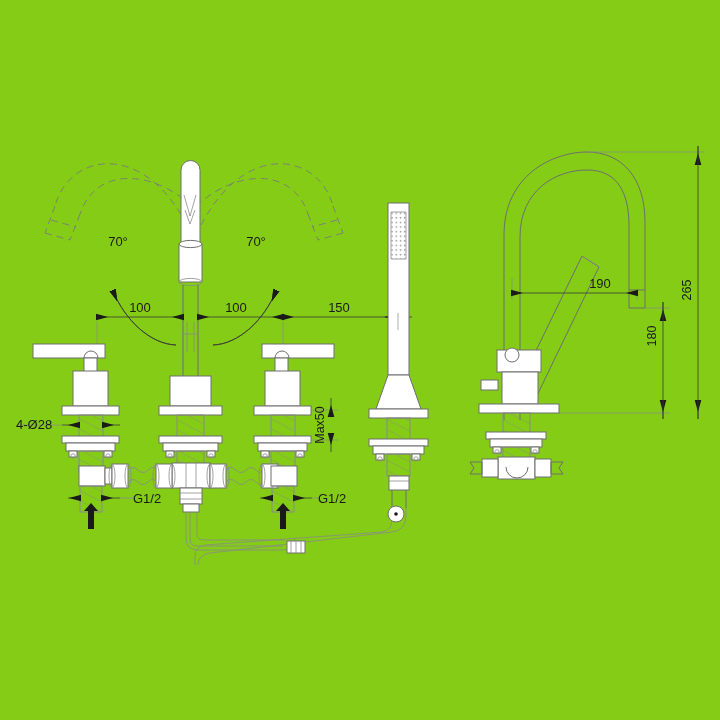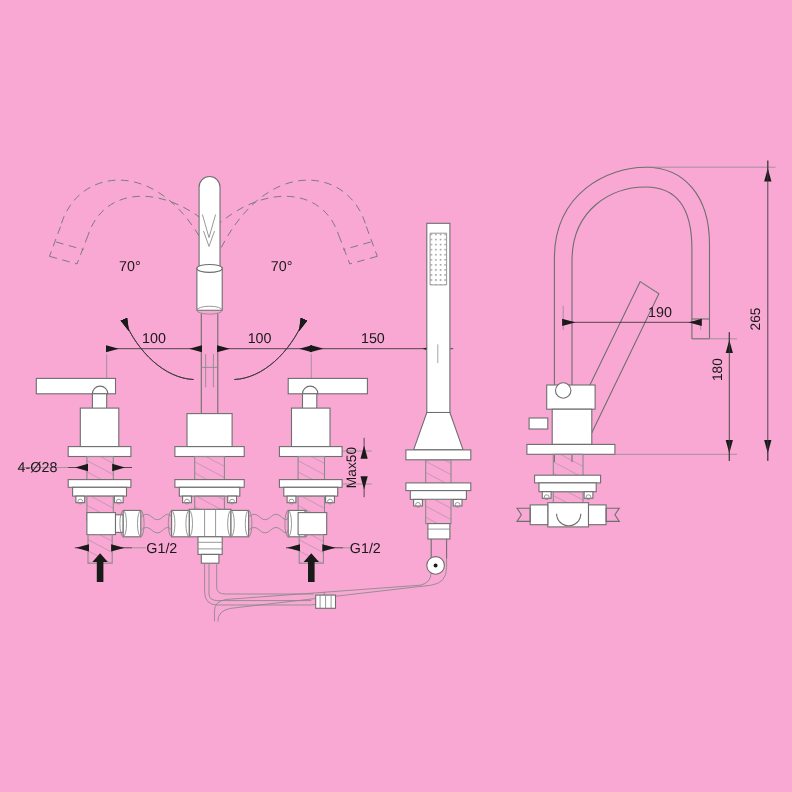--- a/index.html
+++ b/index.html
@@ -2,21 +2,21 @@
 <html><head>
 <meta charset="utf-8">
 <title>Faucet Technical Drawing</title>
 <style>
   html,body{margin:0;padding:0;background:#ffffff;}
   body{
     width:720px;height:720px;overflow:hidden;
     font-family:"Liberation Sans","DejaVu Sans",sans-serif;
     color:#1a1a1a;
   }
-  #sheet{position:relative;width:720px;height:720px;background:#f9a8d4;}
+  #sheet{position:relative;width:720px;height:720px;background:#84cc16;}
   svg#drawing{display:block;width:720px;height:720px;}
 
   
   .obj{fill:none;stroke:#6e6e6e;stroke-width:1;}
   .obj-f{fill:#ffffff;stroke:#6e6e6e;stroke-width:1;}
   .thin{fill:none;stroke:#8a8a8a;stroke-width:0.8;}
   .dim{fill:none;stroke:#3a3a3a;stroke-width:0.8;}
   .ext{fill:none;stroke:#8a8a8a;stroke-width:0.7;}
   .phantom{fill:none;stroke:#7a7a7a;stroke-width:0.9;stroke-dasharray:7 5;}
   .arrowfill{fill:#1a1a1a;stroke:none;}

